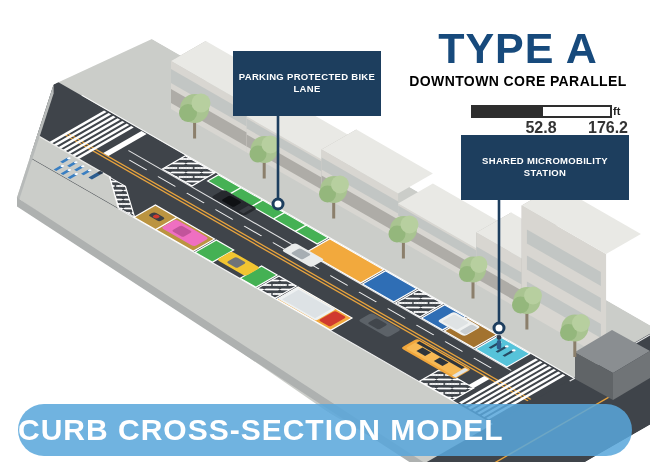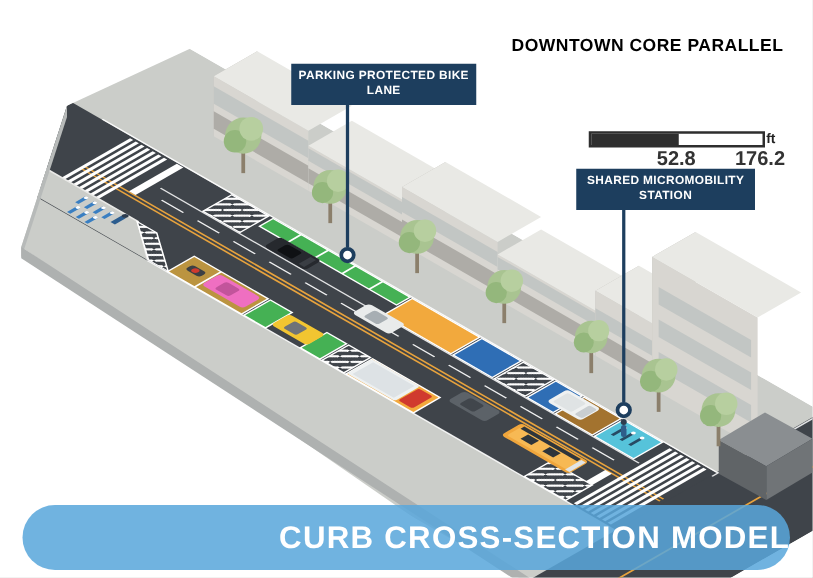--- a/index.html
+++ b/index.html
@@ -20,41 +20,41 @@
   .z-cyan{fill:#56c3da;}
 
   .bldg-front{fill:#d8d6d1;}
   .bldg-side{fill:#bfbdb8;}
   .bldg-roof{fill:#e9e9e5;}
   .bldg-band{fill:#aeaca7;}
   .bldg-win{fill:#c2c6c4;}
 
   .callout{position:absolute;background:#1d3e5e;color:#fff;
     font-size:9.5px;font-weight:700;line-height:1.3;text-align:center;
-    letter-spacing:.3px;padding:4px 3px;box-sizing:border-box;}
+    letter-spacing:.3px;padding:20px 3px;box-sizing:border-box;}
   #callout-1{left:233px;top:51px;width:148px;}
-  #callout-2{left:461px;top:135px;width:143px;}
+  #callout-2{left:461px;top:135px;width:168px;}
 
   .title-block{position:absolute;left:398px;top:26px;width:240px;text-align:center;}
   .title-main{font-size:43px;font-weight:900;color:#174a7c;letter-spacing:1px;line-height:1.05;}
   .title-sub{font-size:14px;font-weight:800;color:#000000;letter-spacing:.4px;margin-top:2px;}
 
   .scalebar{position:absolute;left:471px;top:105px;width:160px;height:24px;}
   .scalebar .bar{position:absolute;left:0;top:0;width:137px;height:9px;
      border:2px solid #2e2e2e;background:#fff;}
   .scalebar .fill{position:absolute;left:0;top:0;height:9px;width:70px;background:#2e2e2e;}
   .scalebar .unit{position:absolute;left:142px;top:0;font-size:11px;font-weight:700;color:#222;}
   .scalebar .num{position:absolute;top:14px;font-size:16px;font-weight:700;color:#333;transform:translateX(-50%);}
   .scalebar .num.mid{left:70px;}
   .scalebar .num.end{left:137px;}
 
   .banner{position:absolute;left:18px;top:404px;width:614px;height:52px;
     background:rgba(88,167,219,.86);border-radius:26px;z-index:5;}
-  .banner .txt{width:100%;text-align:right;line-height:52px;color:#fff;
-    font-size:25px;font-weight:800;letter-spacing:1px;}
+  .banner .txt{width:100%;text-align:left;line-height:52px;color:#fff;
+    font-size:30px;font-weight:800;letter-spacing:1px;}
 </style>
 </head>
 <body>
 
 <svg width="650" height="462" viewBox="0 0 650 462">
   <defs>
     <clipPath id="slabClip">
       <path d="M-36,48 L636,48 L636,338 L45,284 L-47,150 Z"></path>
     </clipPath>
     <pattern id="hatch" width="9" height="9" patternUnits="userSpaceOnUse">
@@ -307,20 +307,21 @@
     <circle cx="278" cy="204" r="5" fill="#ffffff" stroke="#1d3e5e" stroke-width="3"></circle>
     <line x1="499" y1="168" x2="499" y2="322" stroke="#1d3e5e" stroke-width="2.6"></line>
     <circle cx="499" cy="328" r="5" fill="#ffffff" stroke="#1d3e5e" stroke-width="3"></circle>
   </g>
 </svg>
 
 <div class="callout" id="callout-1">PARKING PROTECTED BIKE LANE</div>
 <div class="callout" id="callout-2">SHARED MICROMOBILITY STATION</div>
 
 <div class="title-block">
+  <div class="title-main">TYPE A</div>
   <div class="title-sub">DOWNTOWN CORE PARALLEL</div>
 </div>
 
 <div class="scalebar">
   <div class="bar">
     <div class="fill"></div>
   </div>
   <span class="unit">ft</span>
   <span class="num mid">52.8</span>
   <span class="num end">176.2</span>

